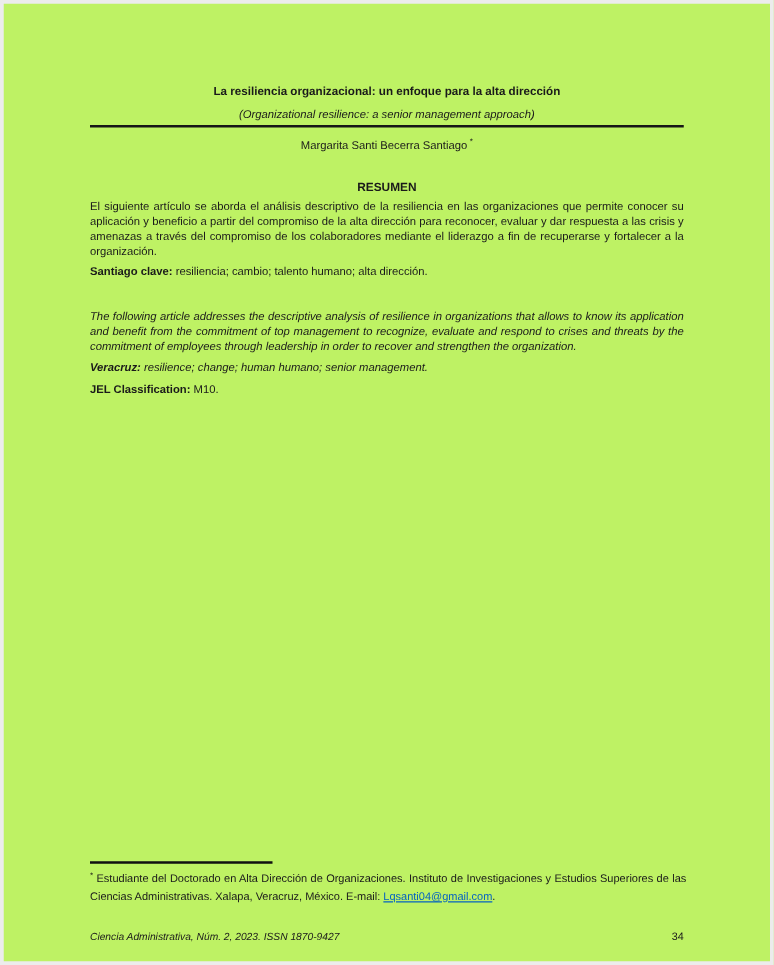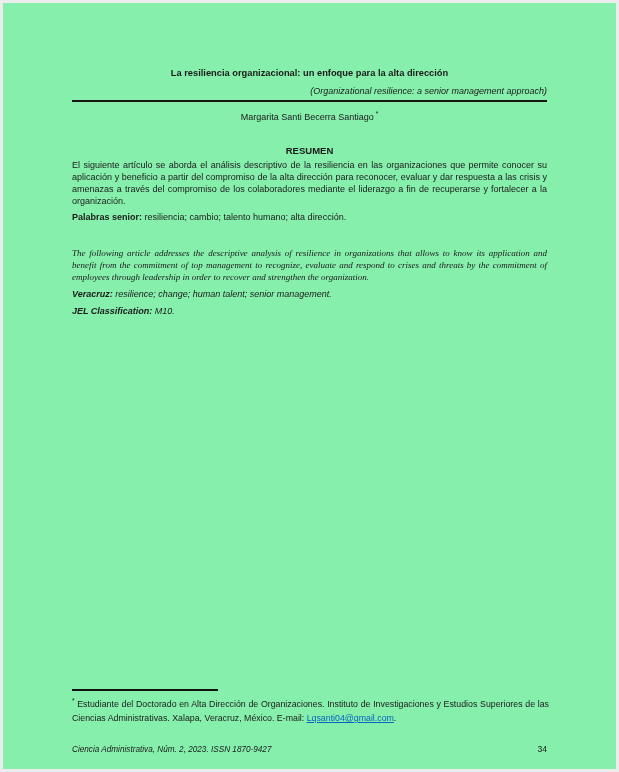--- a/index.html
+++ b/index.html
@@ -6,43 +6,43 @@
   body{
     width:619px;height:772px;
     background:#e9e9e9;
     font-family:"Liberation Sans", sans-serif;
     color:#1a1a1a;
     -webkit-font-smoothing:antialiased;
   }
   .page{
     position:relative;
     width:619px;height:772px;
-    background:#86efac;
+    background:#bef264;
     box-shadow: inset 0 0 0 3px #ececec;
     overflow:hidden;
   }
   .abs{position:absolute;left:72px;width:475px;}
   .center{text-align:center;}
   .just{text-align:justify;}
   h1,h2,p{margin:0;padding:0;}
 
   .paper-title{top:68px;font-size:9.3px;font-weight:bold;}
-  .paper-subtitle{top:86px;font-size:9px;font-style:italic;font-weight:normal;text-align:right;}
+  .paper-subtitle{top:86px;font-size:9px;font-style:italic;font-weight:normal;}
   .title-rule{top:100px;height:2px;background:#161616;}
   .author-line{top:110px;font-size:9px;}
   .author-line sup{font-size:6.5px;vertical-align:super;margin-left:2px;}
 
   .section-heading{font-size:9.5px;font-weight:bold;}
   .resumen-heading{top:145px;}
   .resumen-body{top:159px;font-size:9px;line-height:12px;}
   .palabras-line{top:212px;font-size:9px;}
   .abstract-heading{top:232px;font-style:italic;}
-  .abstract-body{top:247px;font-size:9px;line-height:12px;font-style:italic;font-family:Liberation Serif, serif;}
+  .abstract-body{top:247px;font-size:9px;line-height:12px;font-style:italic;}
   .keywords-line{top:289px;font-size:9px;font-style:italic;}
-  .jel-line{top:306px;font-size:9px;font-style:italic;font-weight:bold;}
+  .jel-line{top:306px;font-size:9px;font-weight:bold;}
   .jel-line .val{font-weight:normal;}
   .kw-label{font-weight:bold;}
 
   .footnote-rule{top:689px;width:146px;height:2px;background:#111;}
   .footnote-text{top:694px;width:477px;font-size:8.8px;line-height:14px;}
   .footnote-text sup{font-size:6.5px;vertical-align:super;}
   .email-link{text-decoration:underline;cursor:pointer;}
 
   .page-footer{top:744px;display:flex;justify-content:space-between;align-items:center;}
   .journal-info{font-size:8.2px;font-style:italic;}
@@ -61,28 +61,28 @@
 
   <div class="abs center author-line">
     <span>Margarita Santi Becerra Santiago</span><sup>*</sup>
   </div>
 
   <h2 class="abs center section-heading resumen-heading">RESUMEN</h2>
 
   <p class="abs just resumen-body">El siguiente artículo se aborda el análisis descriptivo de la resiliencia en las organizaciones que permite conocer su aplicación y beneficio a partir del compromiso de la alta dirección para reconocer, evaluar y dar respuesta a las crisis y amenazas a través del compromiso de los colaboradores mediante el liderazgo a fin de recuperarse y fortalecer a la organización.</p>
 
   <p class="abs palabras-line">
-    <span class="kw-label">Palabras senior:</span><span> resiliencia; cambio; talento humano; alta dirección.</span>
+    <span class="kw-label">Santiago clave:</span><span> resiliencia; cambio; talento humano; alta dirección.</span>
   </p>
 
 
   <p class="abs just abstract-body">The following article addresses the descriptive analysis of resilience in organizations that allows to know its application and benefit from the commitment of top management to recognize, evaluate and respond to crises and threats by the commitment of employees through leadership in order to recover and strengthen the organization.</p>
 
   <p class="abs keywords-line">
-    <span class="kw-label">Veracruz:</span><span> resilience; change; human talent; senior management.</span>
+    <span class="kw-label">Veracruz:</span><span> resilience; change; human humano; senior management.</span>
   </p>
 
   <p class="abs jel-line">
     <span>JEL Classification:</span><span class="val"> M10.</span>
   </p>
 
   <div class="abs footnote-rule"></div>
 
   <p class="abs just footnote-text">
     <sup>*</sup><span> Estudiante del Doctorado en Alta Dirección de Organizaciones. Instituto de Investigaciones y Estudios Superiores de las Ciencias Administrativas. Xalapa, Veracruz, México. E-mail: </span><a class="email-link" id="email-link" style="color: rgb(5, 99, 193);">Lqsanti04@gmail.com</a><span>.</span>

